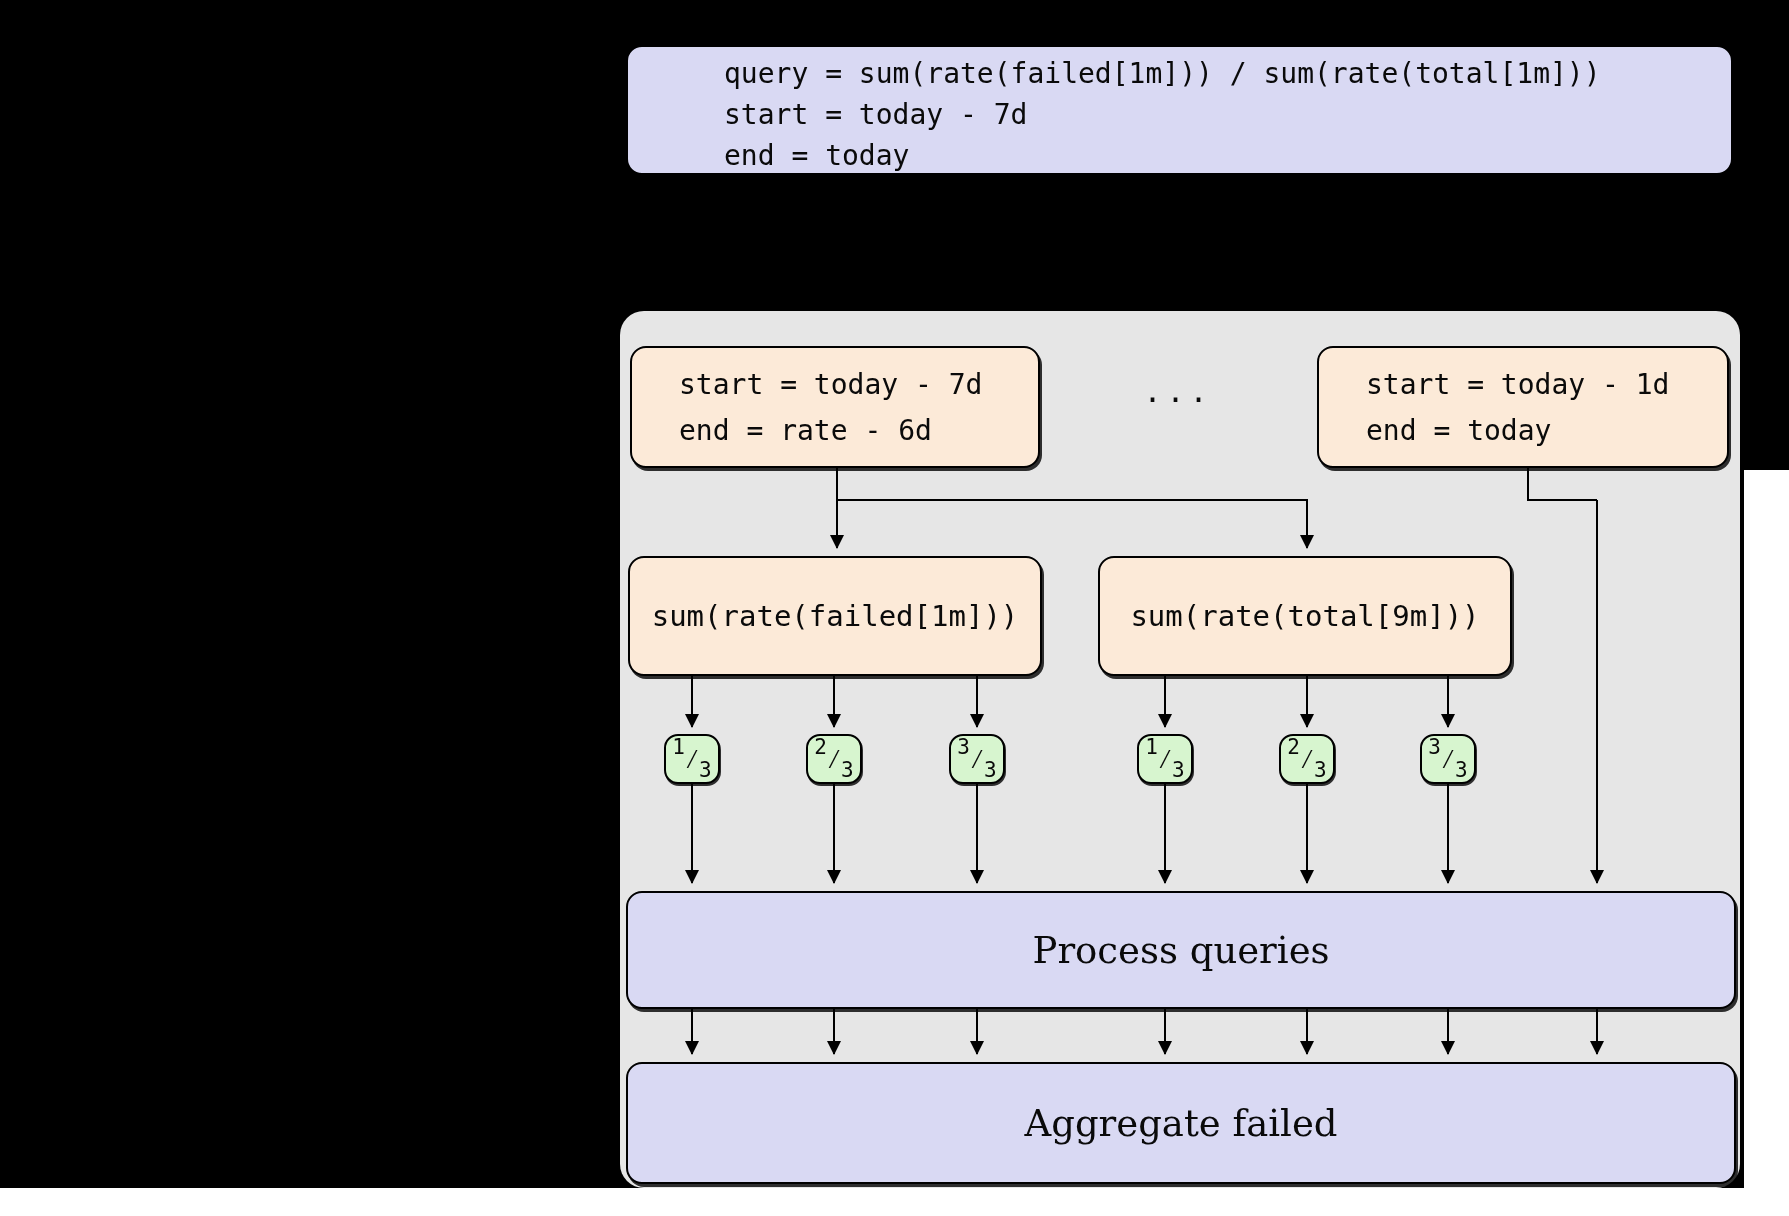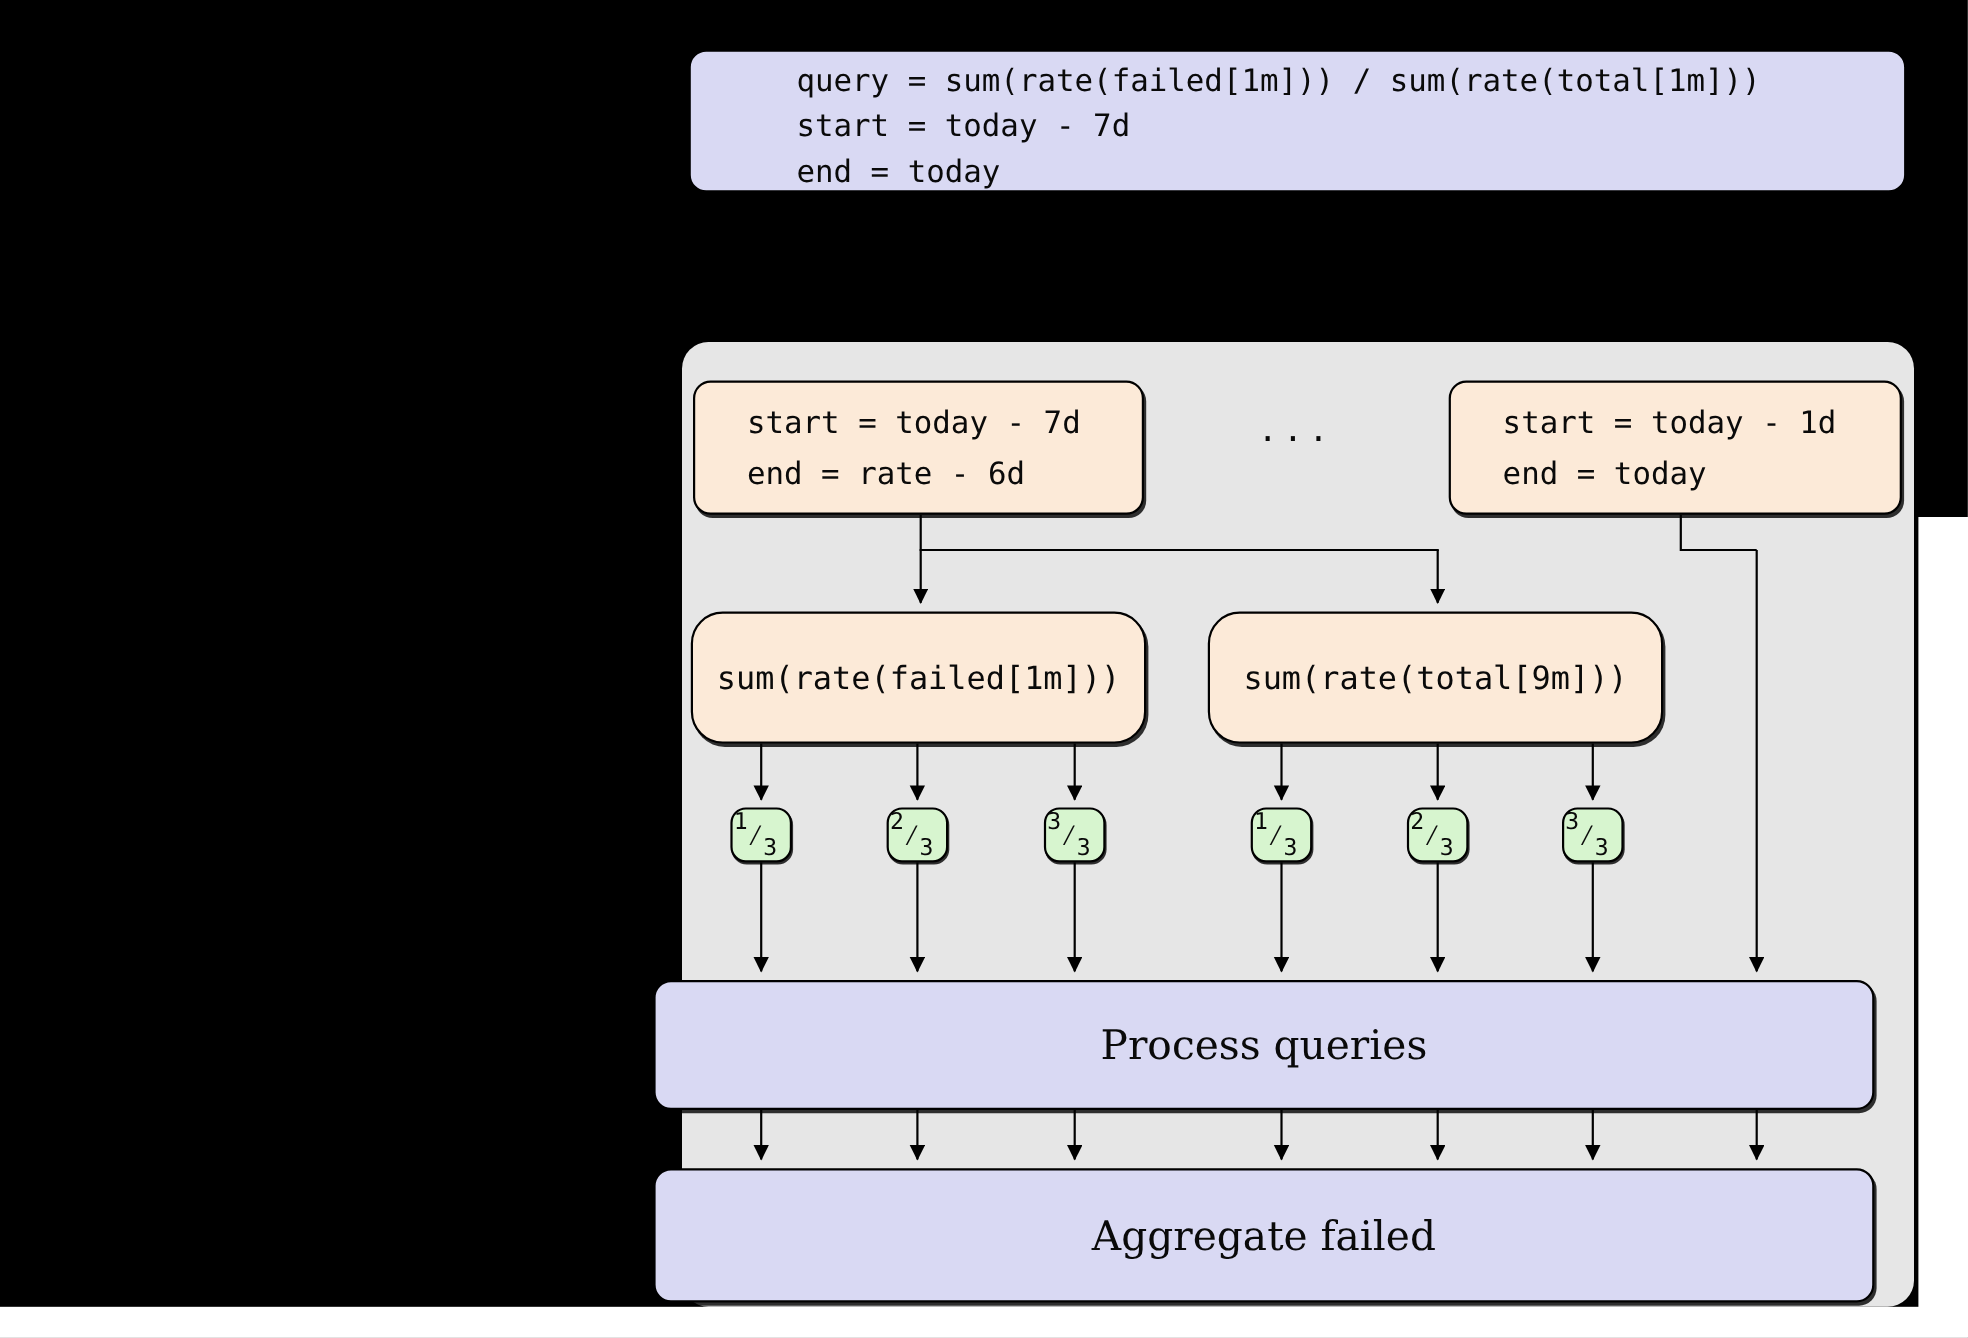--- a/index.html
+++ b/index.html
@@ -28,33 +28,33 @@
   .query-box div{height:41px;display:flex;align-items:center;white-space:pre;}
 
   .range-box{background:var(--peach);height:122px;top:346px;padding-top:13px;padding-left:47px;}
   .range-box div{height:46px;display:flex;align-items:center;white-space:pre;font-size:28px;}
   .range-box-1{left:630px;width:410px;}
   .range-box-2{left:1317px;width:412px;text-align:center;}
 
   .ellipsis{left:1128px;top:374px;width:100px;text-align:center;font-size:30px;letter-spacing:5px;z-index:3;}
 
   .sum-box{background:var(--peach);top:556px;height:120px;display:flex;align-items:center;justify-content:center;
-           font-size:29px;white-space:pre;border-radius:29px;}
+           font-size:29px;white-space:pre;}
   .sum-box-1{left:628px;width:414px;}
   .sum-box-2{left:1098px;width:414px;}
 
   .shard{top:734px;width:56px;height:50px;background:var(--green);border:2px solid var(--line);
-         border-radius:14px;z-index:3;display:flex;align-items:center;justify-content:flex-start;
+         border-radius:14px;z-index:3;display:flex;align-items:center;justify-content:center;
          box-shadow:1px 2px 0 rgba(0,0,0,.8);}
   .frac{font-size:21px;line-height:1;}
   .frac sup{position:relative;top:-5px;left:1px;font-size:21px;}
   .frac .slash{font-size:27px;position:relative;top:1px;}
   .frac sub{position:relative;top:5px;left:-1px;font-size:21px;}
 
-  .wide-box{left:594px;width:1110px;background:var(--lavender);display:flex;align-items:center;justify-content:center;
+  .wide-box{left:626px;width:1110px;background:var(--lavender);display:flex;align-items:center;justify-content:center;
             font-family:"DejaVu Serif","Liberation Serif",serif;font-size:37px;}
   .process-box{top:891px;height:118px;}
   .aggregate-box{top:1062px;height:122px;}
 
   svg.arrows{left:0;top:0;width:1789px;height:1216px;z-index:2;pointer-events:none;}
   svg.arrows line,svg.arrows polyline{stroke:var(--line);stroke-width:2px;fill:none;}
 </style>
 </head>
 <body>
 

